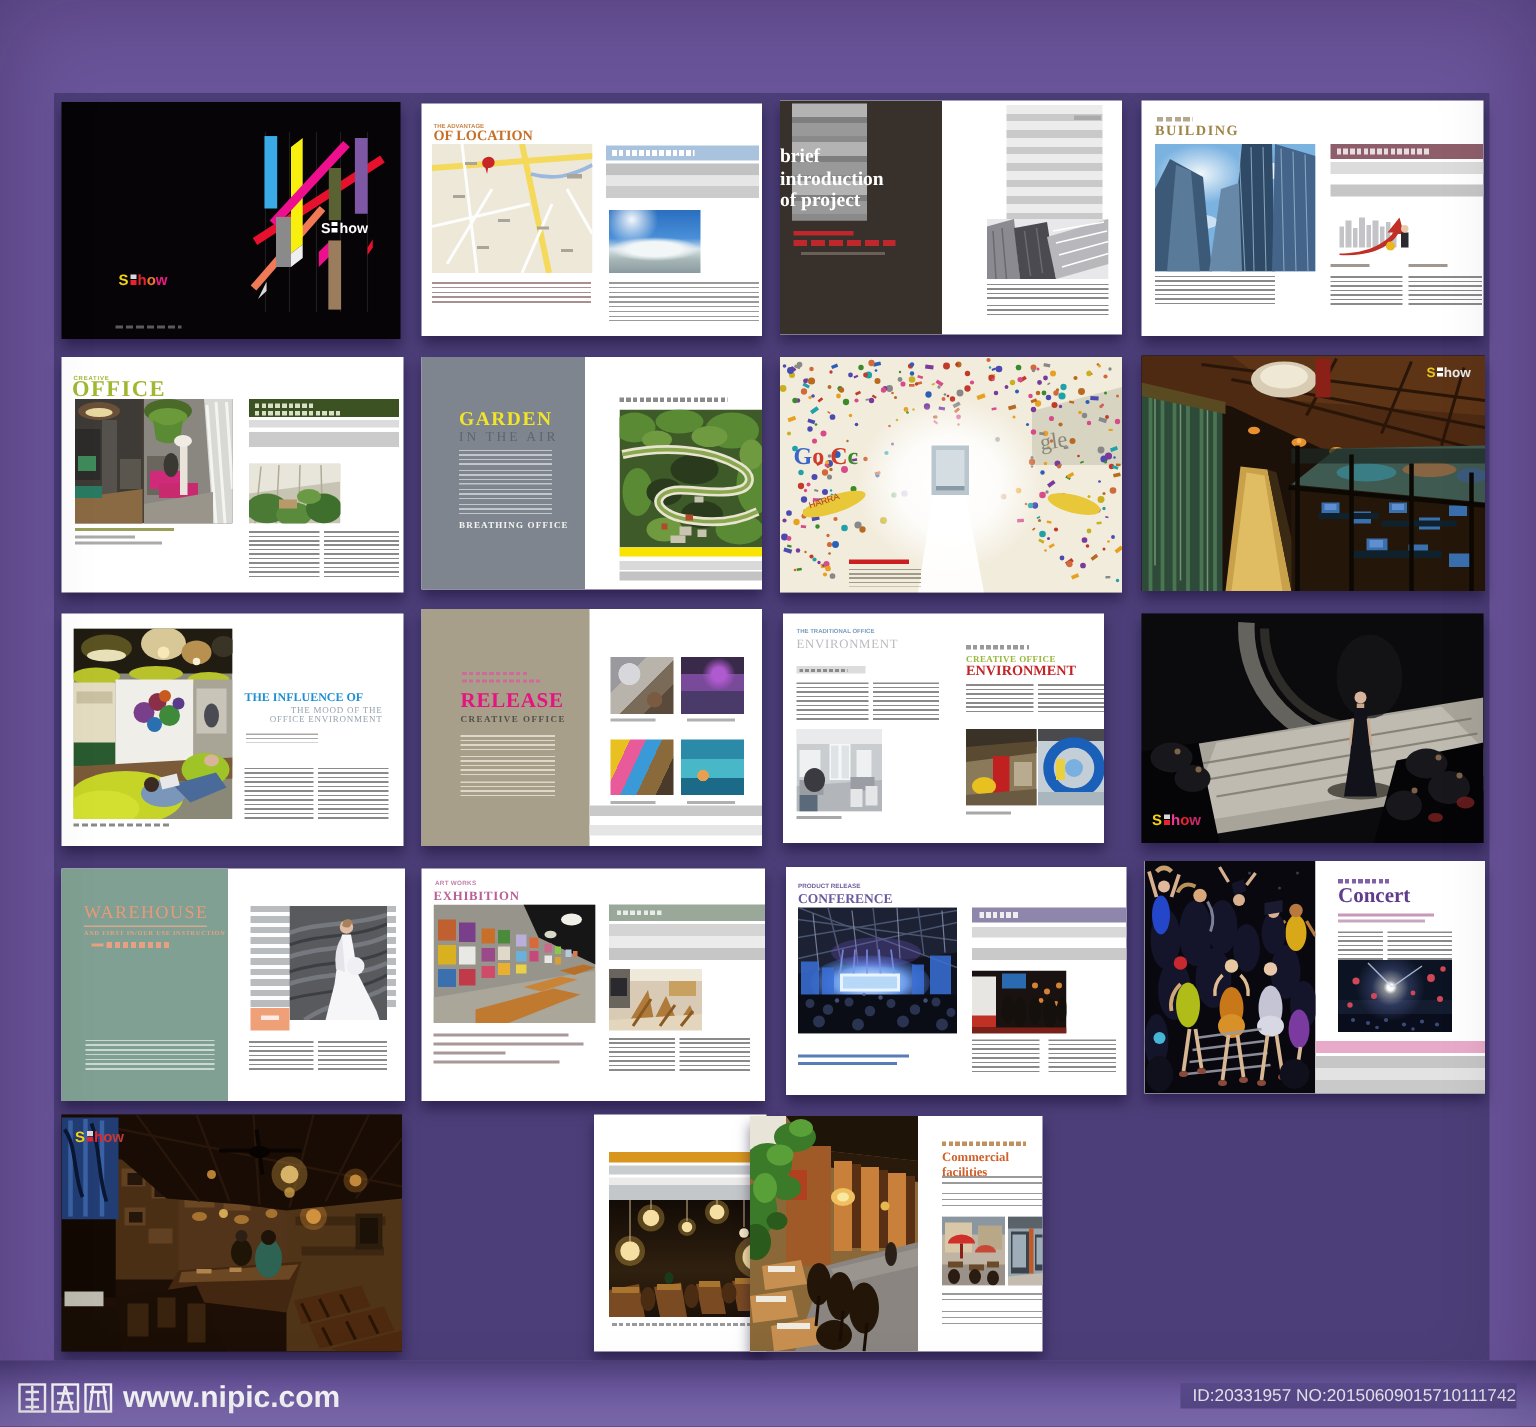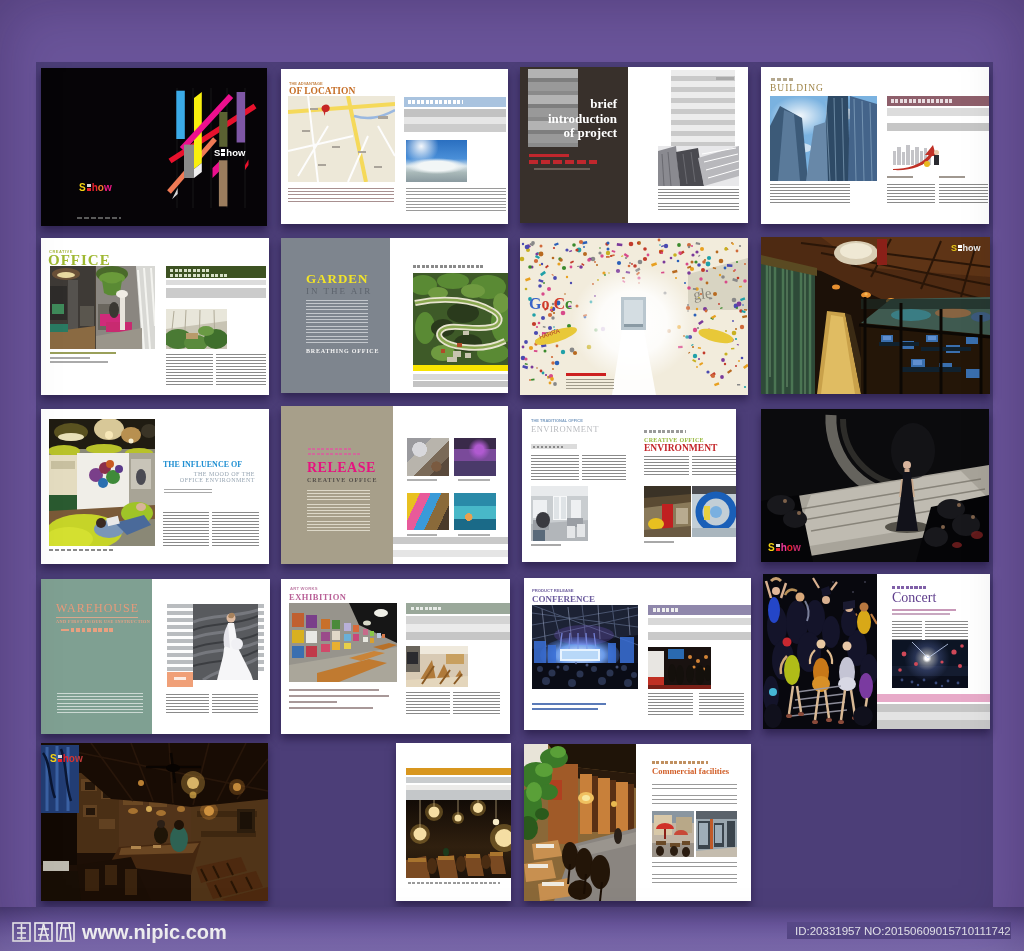--- a/index.html
+++ b/index.html
@@ -75,21 +75,21 @@
  radial-gradient(circle at 25% 15%,rgba(255,255,255,.95),rgba(255,255,255,0) 30%),
  radial-gradient(ellipse 30px 8px at 50% 62%,#f2f6f6 60%,rgba(255,255,255,0)),
  linear-gradient(to bottom,#2a6fc0 0%,#4a8fd8 45%,#d8e4ea 62%,#a8b8b8 78%,#8a9aa0 100%)"></div>
 <div class="tx" style="left:7px;top:119px;width:106px;height:16px;background:repeating-linear-gradient(to bottom,#a89090 0 1px,transparent 1px 3.2px)"></div>
 <div class="tx" style="left:125px;top:119px;width:100px;height:26px;background:repeating-linear-gradient(to bottom,#9a9a9a 0 1px,transparent 1px 3.2px)"></div>
 </div>
 
 <div class="t" id="t13" style="left:520px;top:67px;width:228px;height:156px">
 <div class="a" style="left:0;top:0;width:108px;height:156px;background:#38302b"></div>
 <div class="a" style="left:8px;top:2px;width:50px;height:78px;background:repeating-linear-gradient(to bottom,#b3b3b3 0 9px,#7e7e7e 9px 13px,#999 13px 22px,#8a8a8a 22px 26px)"></div>
-<div class="a ser" style="left:0px;top:30px;width:97px;text-align:right;font-size:13px;line-height:14.5px;font-weight:bold;color:#fff">brief<br>introduction<br>of project</div>
+<div class="a ser" style="left:0px;top:30px;width:97px;text-align:left;font-size:13px;line-height:14.5px;font-weight:bold;color:#fff">brief<br>introduction<br>of project</div>
 <div class="a" style="left:9px;top:87px;width:40px;height:3px;background:#c0272d"></div>
 <div class="a" style="left:9px;top:93px;width:68px;height:4px;background:repeating-linear-gradient(to right,#c0272d 0 9px,transparent 9px 12px)"></div>
 <div class="a" style="left:14px;top:101px;width:56px;height:1.5px;background:#6a6058"></div>
 <div class="a" style="left:151px;top:3px;width:64px;height:76px;background:repeating-linear-gradient(to bottom,#ececec 0 6px,#c9c9c9 6px 11px)"></div>
 <div class="a" style="left:196px;top:10px;width:18px;height:3px;background:#aaa"></div>
 <svg class="a" style="left:138px;top:79px" width="81" height="40" viewBox="0 0 81 40">
 <rect width="81" height="40" fill="#e8e8ea"></rect>
 <polygon points="0,5 18,0 22,40 0,40" fill="#8a8a90"></polygon>
 <polygon points="18,6 40,2 46,40 22,40" fill="#4a4a50"></polygon>
 <polygon points="40,12 81,0 81,30 46,40" fill="#b8b8bc"></polygon>
@@ -105,21 +105,21 @@
           <line x1="25" y1="8" x2="29" y2="38"></line>
           <line x1="33" y1="6" x2="37" y2="36"></line>
         </g>
 </svg>
 <div class="tx" style="left:138px;top:122px;width:81px;height:11px"></div>
 <div class="tx" style="left:138px;top:136px;width:81px;height:9px"></div>
 </div>
 
 <div class="t" id="t14" style="left:761px;top:67px;width:228px;height:157px">
 <div class="a" style="left:10px;top:11px;width:24px;height:3px;background:repeating-linear-gradient(to right,#b4a88e 0 4px,transparent 4px 6px)"></div>
-<div class="a ser" style="left:9px;top:15.5px;font-size:9.5px;font-weight:normal;color:#9f8446;letter-spacing:1px">BUILDING</div>
+<div class="a ser" style="left:9px;top:15.5px;font-size:9.5px;font-weight:bold;color:#9f8446;letter-spacing:1px">BUILDING</div>
 <svg class="a" style="left:9px;top:29px" width="107" height="85" viewBox="0 0 107 85">
 <rect width="107" height="85" fill="#7ab2e0"></rect>
 <radialGradient id="sun" cx="0.5" cy="0.5" r="0.5">
           <stop offset="0" stop-color="#fff"></stop>
           <stop offset="1" stop-color="#fff" stop-opacity="0"></stop>
         </radialGradient>
 <rect x="0" y="0" width="60" height="40" fill="url(#sun)" opacity="0.9"></rect>
 <ellipse cx="72" cy="18" rx="16" ry="6" fill="#f4f8fc" opacity="0.9"></ellipse>
 <ellipse cx="30" cy="52" rx="12" ry="5" fill="#eef4fa" opacity="0.7"></ellipse>
 <polygon points="0,85 0,30 10,10 32,22 38,85" fill="#3c5a78"></polygon>
@@ -1134,21 +1134,21 @@
           <ellipse cx="92" cy="144" rx="3" ry="2"></ellipse>
         </g>
 <ellipse cx="10" cy="142" rx="9" ry="12" fill="#10101c"></ellipse>
 <circle cx="10" cy="118" r="4" fill="#4ac8e8" opacity="0.9"></circle>
 <ellipse cx="100" cy="142" rx="10" ry="10" fill="#10101c"></ellipse>
 <ellipse cx="86" cy="48" rx="8" ry="14" fill="#14142a"></ellipse>
 <circle cx="86" cy="34" r="4" fill="#d8b090"></circle>
 <polygon points="80,28 92,26 92,34 80,36" fill="#1a1a30"></polygon>
 </svg>
 <div class="a" style="left:129px;top:12px;width:34px;height:3px;background:repeating-linear-gradient(to right,#8060a8 0 3px,transparent 3px 4.5px)"></div>
-<div class="a ser" style="left:129px;top:16px;font-size:14px;font-weight:normal;color:#5f3d8c">Concert</div>
+<div class="a ser" style="left:129px;top:16px;font-size:14px;font-weight:bold;color:#5f3d8c">Concert</div>
 <div class="a" style="left:129px;top:35px;width:64px;height:1.5px;background:#c898b8"></div>
 <div class="a" style="left:129px;top:39px;width:58px;height:1.5px;background:#c8a8c0"></div>
 <div class="tx" style="left:129px;top:47px;width:30px;height:20px"></div>
 <div class="tx" style="left:162px;top:47px;width:43px;height:20px"></div>
 <div class="a" style="left:129px;top:66px;width:76px;height:48px;background:
  radial-gradient(circle at 46% 38%,#fff 4%,rgba(255,255,255,.5) 9%,rgba(120,140,220,.25) 24%,rgba(16,24,40,0) 45%),
  linear-gradient(to bottom,#0c1424 0 55%,#141c30 55% 75%,#0a0e1c 75%)"></div>
 <svg class="a" style="left:129px;top:66px" width="76" height="48" viewBox="0 0 76 48">
 <g fill="#d04858">
           <circle cx="12" cy="14" r="2.4"></circle>
@@ -1330,21 +1330,21 @@
 <g fill="#4a2c12">
           <ellipse cx="26" cy="66" rx="5" ry="8"></ellipse>
           <ellipse cx="55" cy="64" rx="5" ry="8"></ellipse>
           <ellipse cx="80" cy="62" rx="5" ry="7"></ellipse>
         </g>
 <ellipse cx="40" cy="52" rx="3" ry="4" fill="#1a3a1c"></ellipse>
 </svg>
 <div class="a" style="left:12px;top:139px;width:92px;height:2px;background:repeating-linear-gradient(to right,#9a9a9a 0 3px,transparent 3px 4.5px)"></div>
 </div>
 
-<div class="t" id="t53" style="left:524px;top:744px;width:227px;height:157px">
+<div class="t" id="t53" style="left:500px;top:744px;width:195px;height:157px">
 <svg class="a" style="left:0;top:0" width="112" height="157" viewBox="0 0 112 157">
 <rect width="112" height="157" fill="#8a6838"></rect>
 <rect x="0" y="0" width="24" height="34" fill="#e8e4d8"></rect>
 <polygon points="24,0 112,0 112,30 40,22" fill="#1f1408"></polygon>
 <polygon points="40,22 112,30 112,44 52,34" fill="#2a1a0c"></polygon>
 <rect x="24" y="20" width="30" height="80" fill="#a05a28"></rect>
 <g fill="#c8803a">
           <rect x="56" y="30" width="12" height="60"></rect>
           <rect x="74" y="34" width="12" height="56"></rect>
           <rect x="92" y="38" width="12" height="52"></rect>

